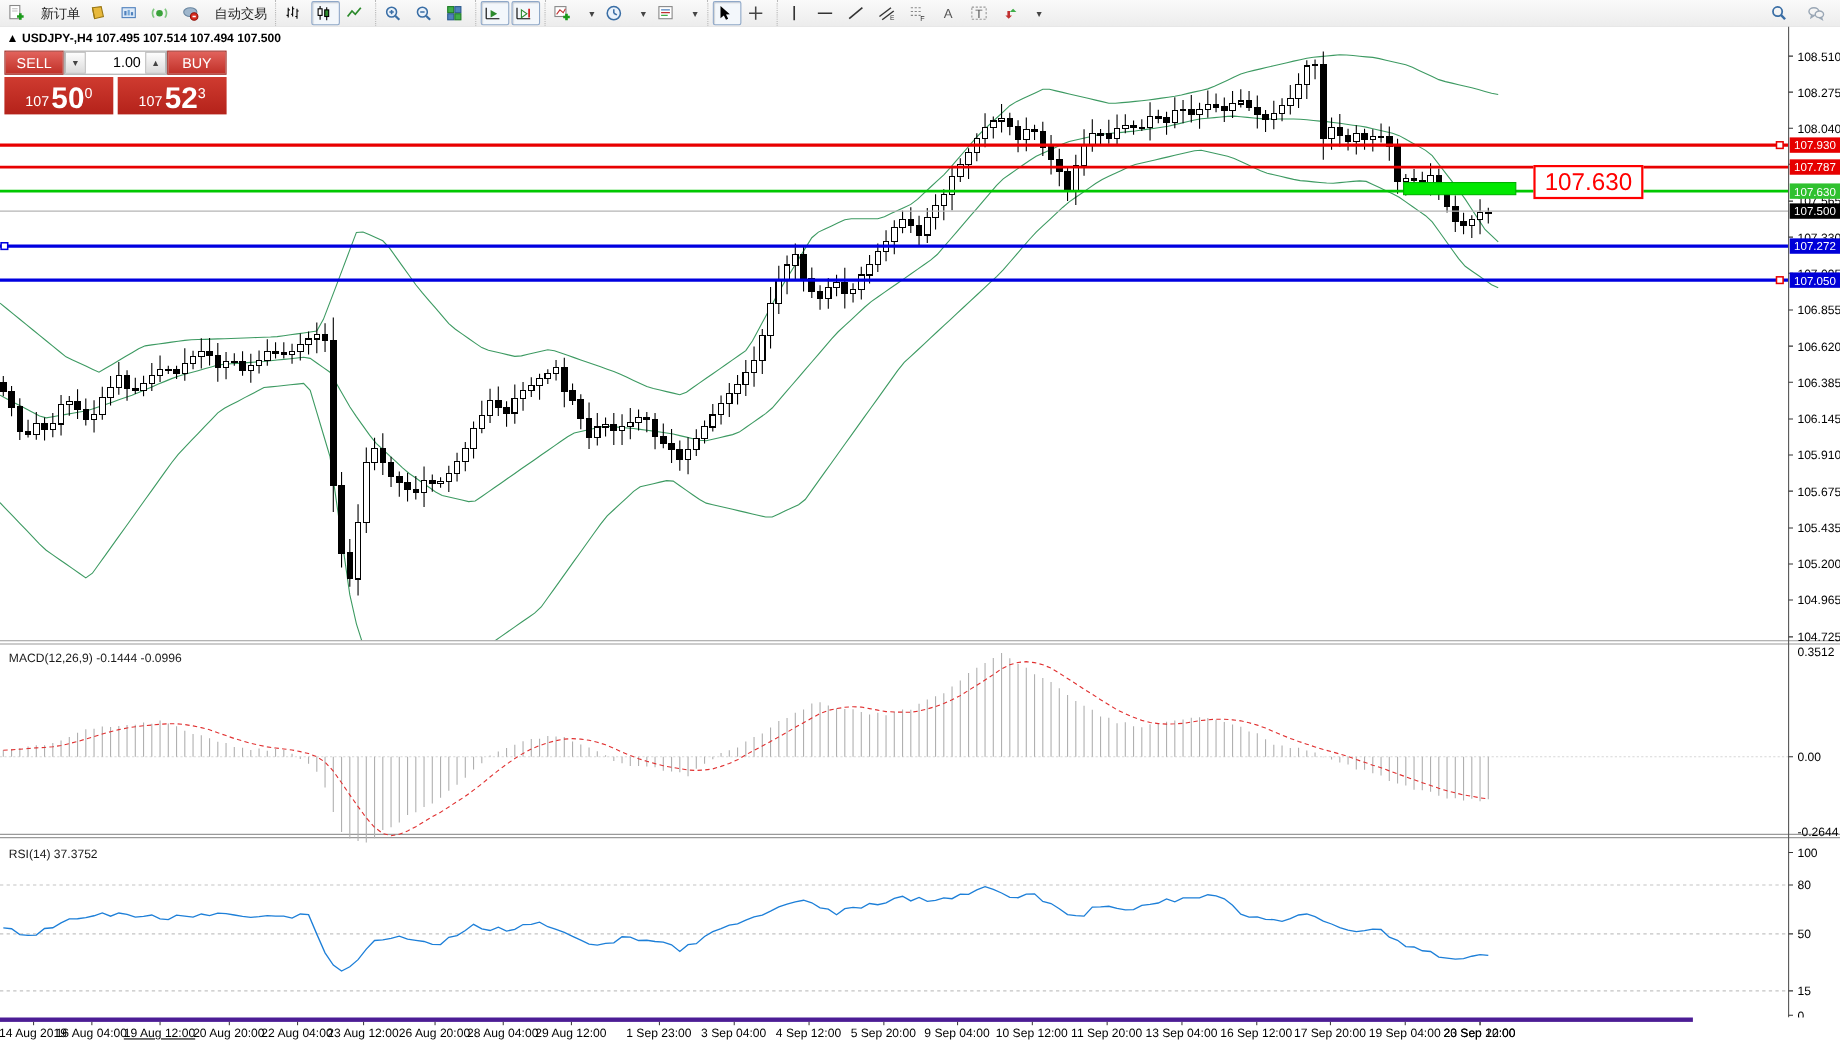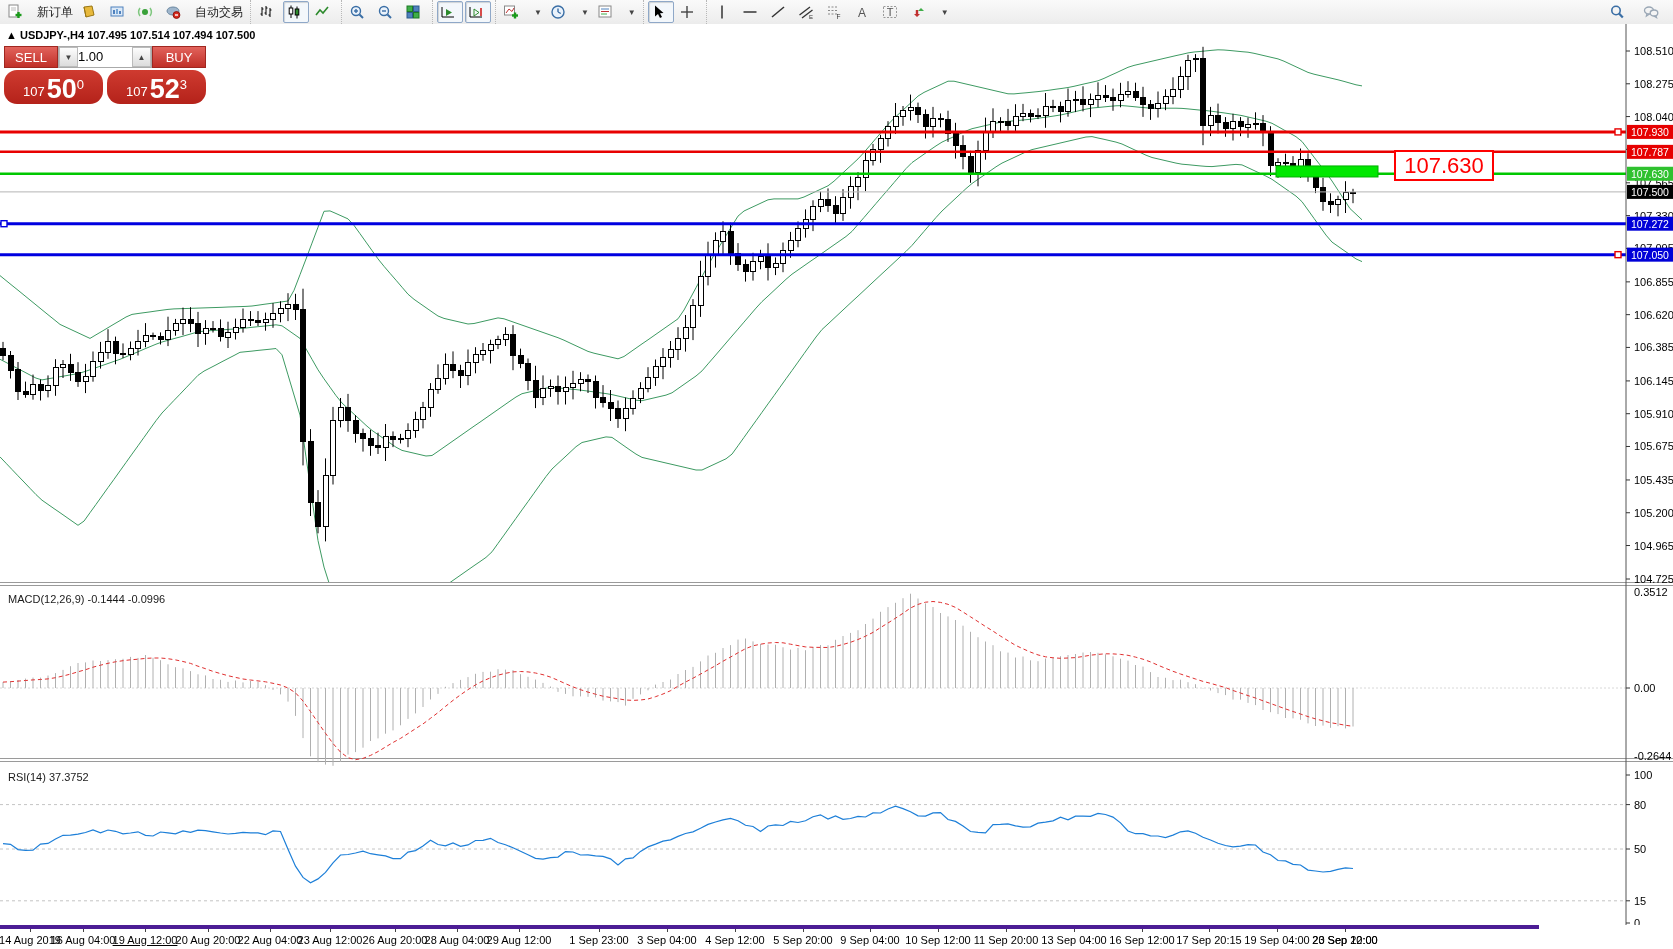--- a/index.html
+++ b/index.html
@@ -28,24 +28,24 @@
   .ind-label{position:absolute;left:8px;font-size:11px;color:#1a1a1a;text-align:right;}
   
   .ocp{position:absolute;left:4px;top:22px;width:202px;}
   .ocp-row1{display:flex;height:22px;}
   .ocp-btn{width:52px;background:linear-gradient(#e2635c,#c03028);color:#fff;
     font-size:13px;display:flex;align-items:center;justify-content:center;
     border:1px solid #a02720;}
   .ocp-spin{flex:1;display:flex;border:1px solid #aaa;background:#fff;}
   .spin-btn{width:17px;background:linear-gradient(#fdfdfd,#dcdcdc);border:1px solid #bbb;
     font-size:8px;color:#444;display:flex;align-items:center;justify-content:center;}
-  .vol{flex:1;font-size:13px;padding:2px 4px 0 0;color:#000;}
+  .vol{flex:1;text-align:right;font-size:13px;padding:2px 4px 0 0;color:#000;}
   .ocp-row2{display:flex;margin-top:2px;height:34px;gap:4px;}
   .price-block{flex:1;background:linear-gradient(#cf3b30,#b4221a);color:#fff;
-    display:flex;align-items:flex-end;justify-content:center;padding-bottom:2px;border-radius:13px;}
+    display:flex;align-items:flex-end;justify-content:center;padding-bottom:2px;}
   .pb-small{font-size:13px;margin-right:2px;line-height:20px;}
   .pb-big{font-size:27px;font-weight:700;line-height:26px;}
   .pb-sup{font-size:13px;line-height:30px;vertical-align:top;align-self:flex-start;}
   
   .callout{position:absolute;left:1394px;top:126px;width:96px;height:27px;
     border:2px solid #f00;background:#fff;color:#f00;font-size:22px;
     display:flex;align-items:center;justify-content:center;}
   .turning{position:absolute;left:1318px;top:232px;font-size:29px;font-weight:700;
     color:#00e400;letter-spacing:5px;text-shadow:2px 2px 0 #8a8a8a;}
   
@@ -1041,20 +1041,20 @@
     <div class="tlabel" style="left: 870px;">9 Sep 04:00</div>
     <div class="ttick" style="left: 938px;"></div>
     <div class="tlabel" style="left: 938px;">10 Sep 12:00</div>
     <div class="ttick" style="left: 1006px;"></div>
     <div class="tlabel" style="left: 1006px;">11 Sep 20:00</div>
     <div class="ttick" style="left: 1074px;"></div>
     <div class="tlabel" style="left: 1074px;">13 Sep 04:00</div>
     <div class="ttick" style="left: 1142px;"></div>
     <div class="tlabel" style="left: 1142px;">16 Sep 12:00</div>
     <div class="ttick" style="left: 1209px;"></div>
-    <div class="tlabel" style="left: 1209px;">17 Sep 20:15</div>
+    <div class="tlabel" style="left: 1209px;">17 Sep 20:00</div>
     <div class="ttick" style="left: 1277px;"></div>
     <div class="tlabel" style="left: 1277px;">19 Sep 04:00</div>
     <div class="ttick" style="left: 1345px;"></div>
     <div class="tlabel" style="left: 1345px;">20 Sep 12:00</div>
     <div class="ttick" style="left: 1345px;"></div>
     <div class="tlabel" style="left: 1345px;">23 Sep 20:00</div>
   </div>
 
 </body></html>

